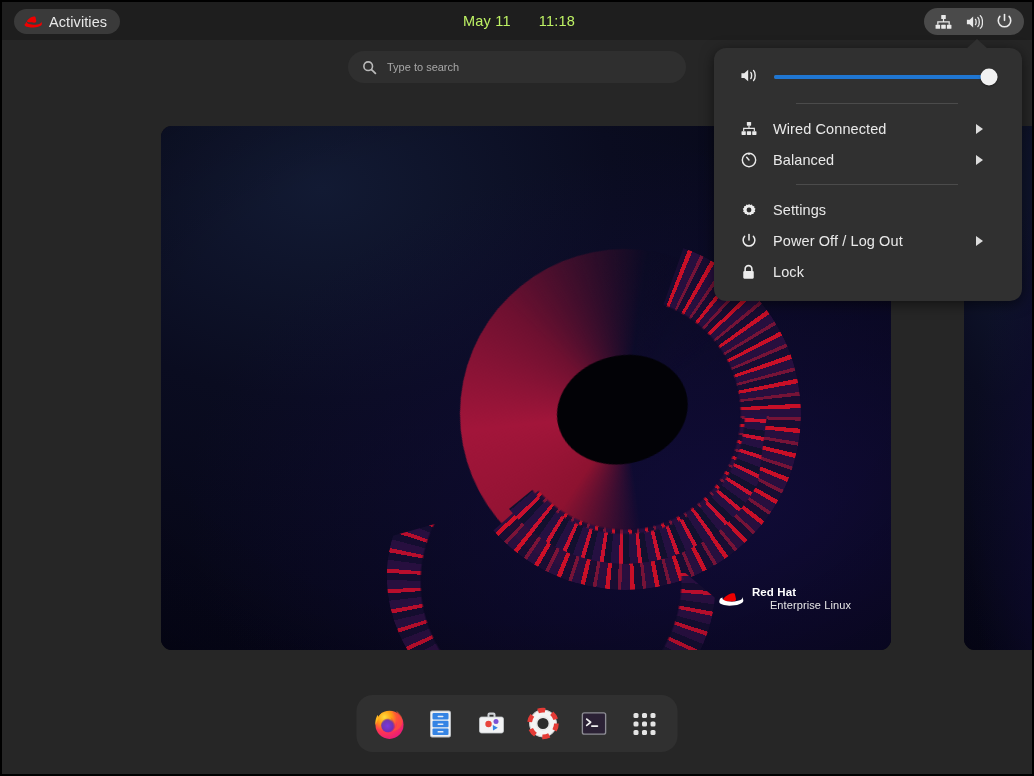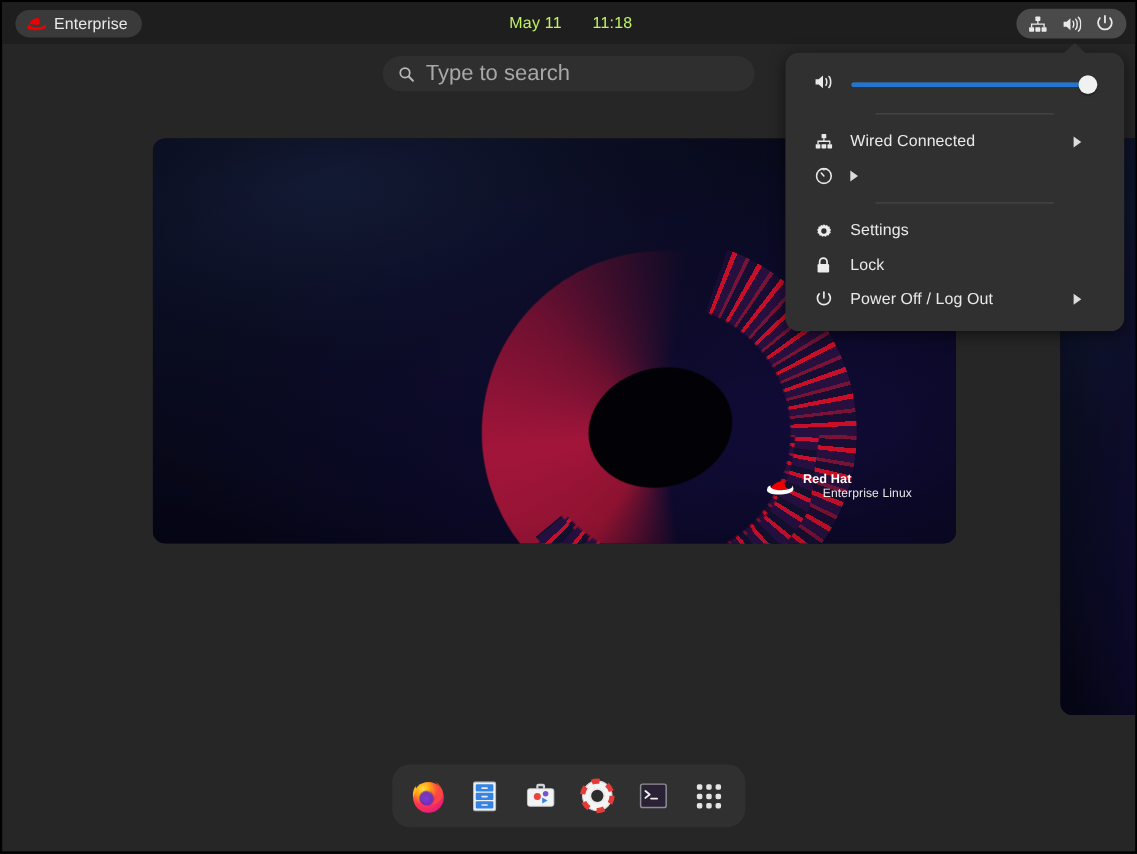--- a/index.html
+++ b/index.html
@@ -64,34 +64,34 @@
   #searchbar {
     position:absolute; top:49px; left:50%; transform:translateX(-50%);
     width:338px; height:32px;
     border-radius:16px;
     background:#2f2f2f;
     display:flex; align-items:center;
     padding:0 14px; gap:10px;
     cursor:text;
     z-index:10;
   }
-  #searchbar .ph { font-size:20px; color:#a8a8a8; }
+  #searchbar .ph { font-size:11px; color:#a8a8a8; }
 
   
   #ws-strip {
     position:absolute; top:124px; left:0; width:1034px; height:524px;
     z-index:5;
   }
   .ws {
     position:absolute; top:0;
     border-radius:11px;
     overflow:hidden;
     background:#05040f;
   }
-  #ws-current { left:137px; width:730px; height:368px; }
+  #ws-current { left:159px; width:730px; height:524px; }
   #ws-next    { left:962px; width:160px; height:524px; }
 
   
   .wall {
     position:absolute; inset:0;
     background:
       radial-gradient(120% 110% at 78% 72%, rgba(18,12,60,0.85) 0%, rgba(6,5,22,0) 62%),
       radial-gradient(95% 95% at 22% 12%, #121a33 0%, #0a0c20 42%, #050516 100%);
   }
   .swirl-wrap {
@@ -383,21 +383,21 @@
 
   </div>
 
   <div id="topbar">
 
     <div id="activities">
       <svg width="18" height="13" viewBox="0 0 26 18" class="rh-hat">
         <path d="M13.4 10.8c1.8 0 4.4-.4 4.4-2.5 0-.16-.02-.32-.06-.47l-1.06-4.6C16.4 2.1 16.1 1.7 15 1.7c-1.25 0-3.1.46-5.3 1.55C8 4.1 4.4 6.9 4.4 8.6c0 .94 1.66 1.2 4.25 1.55l.2.03c1.16.13 2.78.2 4.55.2z" fill="#e00"></path>
         <path d="M1.2 12.3c-.26 1.25-.26 1.37-.26 1.54 0 2.6 5.4 4 10.45 4 7.7 0 14.45-2.25 14.45-5.15 0-.23-.05-.55-.1-.78l-.7-3c-.15 1.4-.62 2.3-2.28 3.2-1.72.93-5.1 1.6-8.74 1.6-3.68 0-6.72-.62-8.38-1.66-.93-.57-1.45-1.24-1.45-1.92 0-.26.06-.52.17-.78-1.3.5-1.9 1.6-2.16 2.95z" fill="#e00"></path>
       </svg>
-      <span class="label">Enterprise</span>
+      <span class="label">Activities</span>
     </div>
 
     <div id="clock">
       <span class="txt">
         <span>May 11</span>
         <span class="t">11:18</span>
       </span>
     </div>
 
     <div id="status-area">
@@ -462,51 +462,52 @@
     </div>
 
     <div class="menu-item">
       <span class="mi-icon">
         <svg width="16" height="16" viewBox="0 0 17 17">
           <circle cx="8.5" cy="8.5" r="7.1" fill="none" stroke="#e9e9e9" stroke-width="1.5"></circle>
           <path d="M8.5 8.5L6 5.6" fill="none" stroke="#e9e9e9" stroke-width="1.5" stroke-linecap="round"></path>
           <path d="M8.5 1.4v1.7" fill="none" stroke="#e9e9e9" stroke-width="1.5"></path>
         </svg>
       </span>
+      <span class="mlabel">Balanced</span>
       <span class="arrow"></span>
     </div>
 
     <div class="menu-sep"></div>
 
     <div class="menu-item">
       <span class="mi-icon">
         <svg width="16" height="16" viewBox="0 0 18 18">
           <path d="M9 0.8l1.5 1.1 1.8-.45.85 1.65 1.85.2-.12 1.85 1.5 1.1-.95 1.6.62 1.75-1.7.75-.35 1.82-1.85-.1-1.2 1.42L9 12.6l-1.55.9-1.2-1.42-1.85.1-.35-1.82-1.7-.75.62-1.75-.95-1.6 1.5-1.1-.12-1.85 1.85-.2.85-1.65 1.8.45z" fill="#ececec" transform="translate(0,1.4)"></path>
           <circle cx="9" cy="9" r="2.7" fill="#303030"></circle>
         </svg>
       </span>
       <span class="mlabel">Settings</span>
     </div>
 
     <div class="menu-item">
       <span class="mi-icon">
+        <svg width="16" height="16" viewBox="0 0 18 18">
+          <path d="M9 1.6v6.2" fill="none" stroke="#ececec" stroke-width="1.7" stroke-linecap="round"></path>
+          <path d="M13.9 3.6a6.6 6.6 0 11-9.8 0" fill="none" stroke="#ececec" stroke-width="1.7" stroke-linecap="round"></path>
+        </svg>
+      </span>
+      <span class="mlabel">Power Off / Log Out</span>
+      <span class="arrow"></span>
+    </div>
+
+    <div class="menu-item">
+      <span class="mi-icon">
         <svg width="15" height="16" viewBox="0 0 16 17">
           <path d="M4.4 7.6V5.3a3.6 3.6 0 017.2 0v2.3" fill="none" stroke="#ececec" stroke-width="1.7"></path>
           <rect x="2.4" y="7.4" width="11.2" height="8.2" rx="1.2" fill="#ececec"></rect>
         </svg>
       </span>
       <span class="mlabel">Lock</span>
     </div>
 
-    <div class="menu-item">
-      <span class="mi-icon">
-        <svg width="16" height="16" viewBox="0 0 18 18">
-          <path d="M9 1.6v6.2" fill="none" stroke="#ececec" stroke-width="1.7" stroke-linecap="round"></path>
-          <path d="M13.9 3.6a6.6 6.6 0 11-9.8 0" fill="none" stroke="#ececec" stroke-width="1.7" stroke-linecap="round"></path>
-        </svg>
-      </span>
-      <span class="mlabel">Power Off / Log Out</span>
-      <span class="arrow"></span>
-    </div>
-
   </div>
 
 </div>
 
 </body></html>

